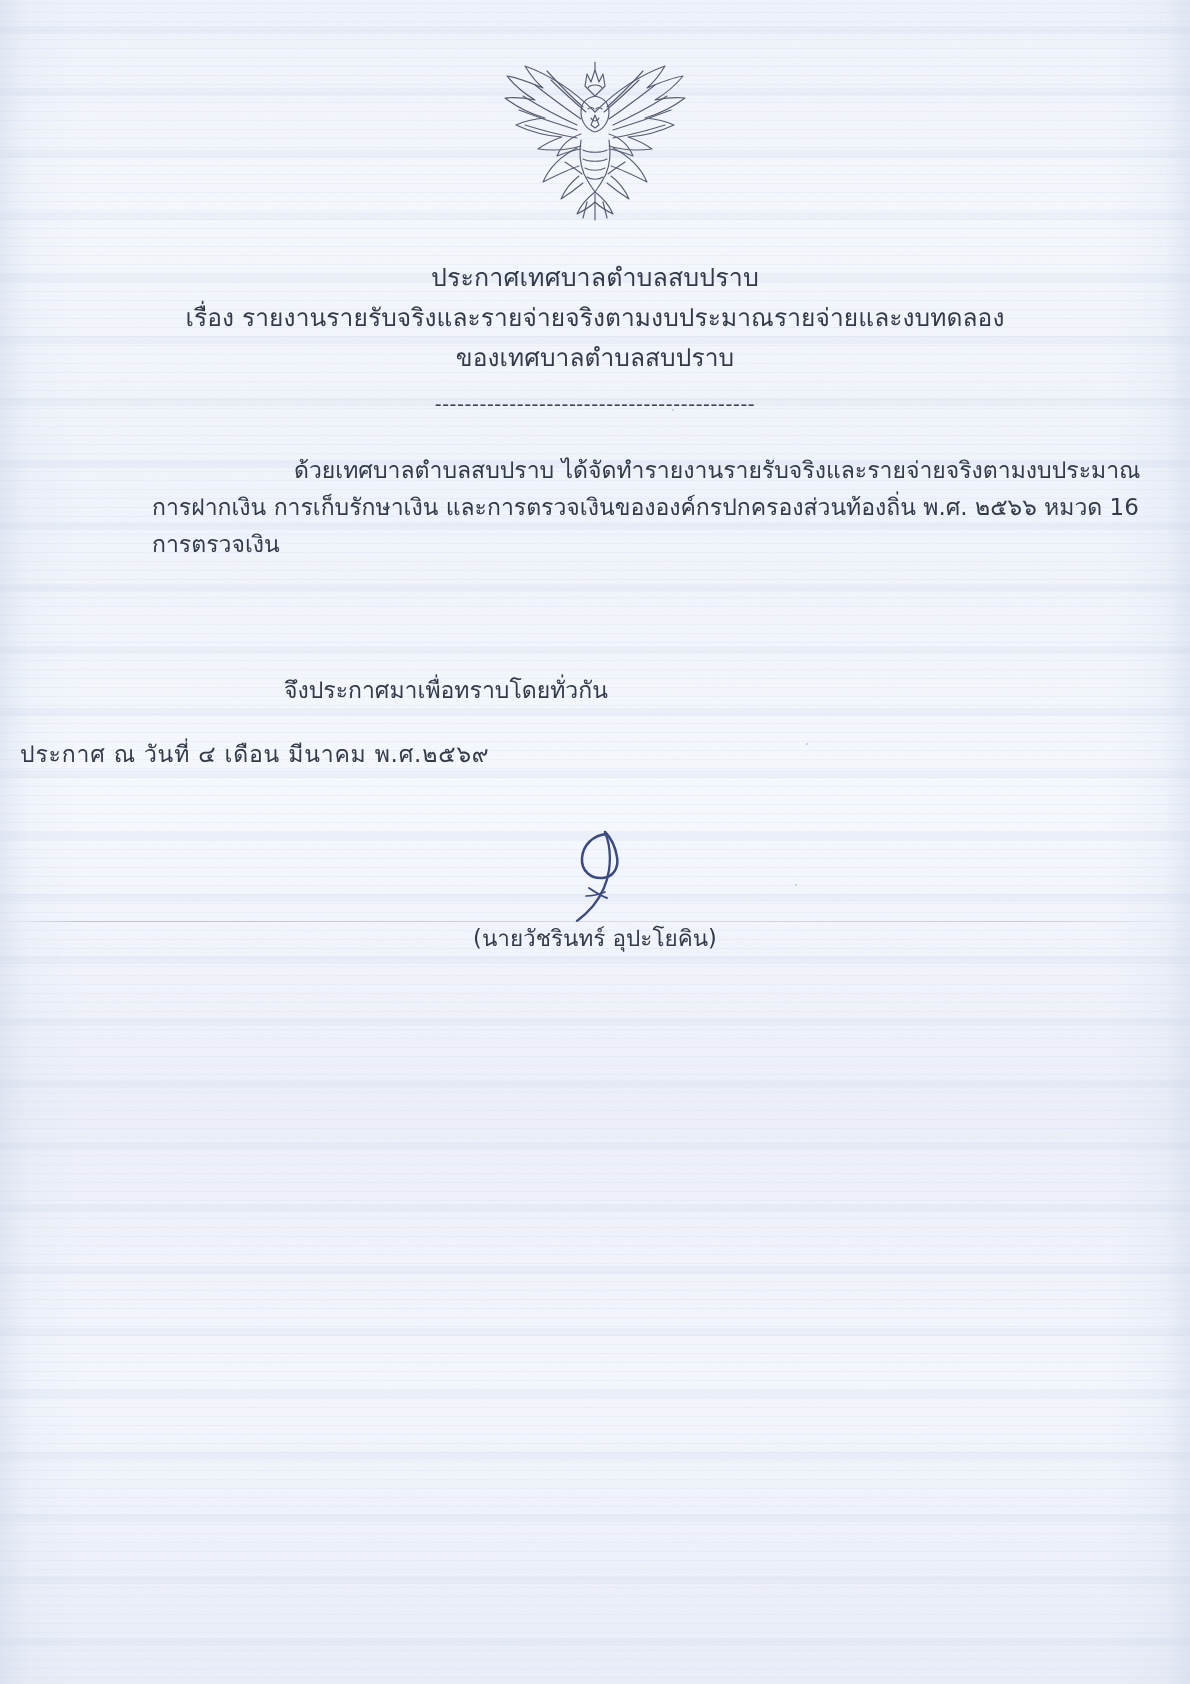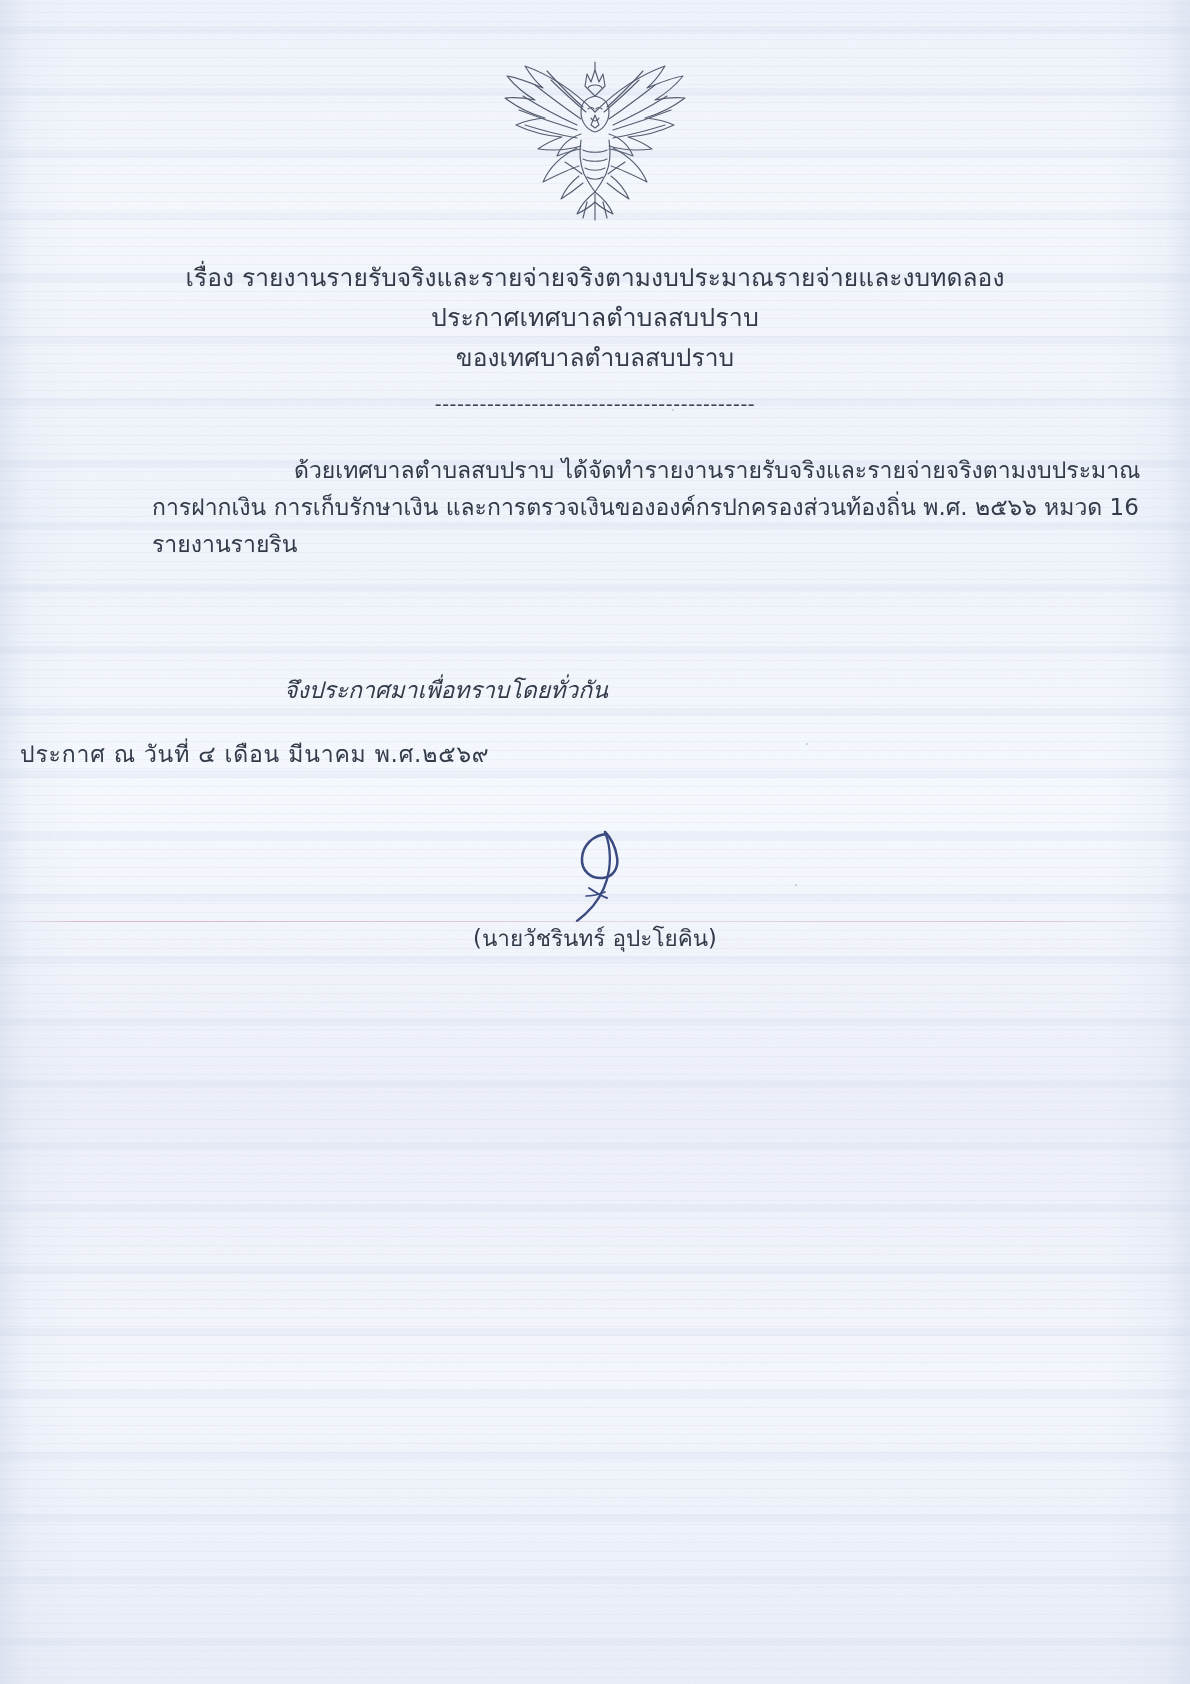--- a/index.html
+++ b/index.html
@@ -129,21 +129,20 @@
     line-height: 37px;
     color: #333a48;
     white-space: nowrap;
   }
   .body-line.indent { padding-left: 142px; }
 
   .closing {
     position: absolute;
     left: 142px;
     top: 672px;
-    font-style: italic;
   }
   .closing .c-line {
     display: block;
     font-size: 23px;
     line-height: 37px;
     color: #333a48;
     padding-left: 142px;
     white-space: nowrap;
   }
 
@@ -261,30 +260,30 @@
           <path d="M74 110 C 80 114, 86 118, 91 122"></path>
           <path d="M134 110 C 128 114, 122 118, 117 122"></path>
 
           <path d="M88 124 C 80 130, 74 138, 70 147 C 78 142, 86 136, 92 131"></path>
           <path d="M120 124 C 128 130, 134 138, 138 147 C 130 142, 122 136, 116 131"></path>
         </g>
       </svg>
     </div>
 
     <div class="heading">
+      <span class="h-line">ประกาศเทศบาลตำบลสบปราบ</span>
       <span class="h-line sub">เรื่อง  รายงานรายรับจริงและรายจ่ายจริงตามงบประมาณรายจ่ายและงบทดลอง</span>
-      <span class="h-line">ประกาศเทศบาลตำบลสบปราบ</span>
       <span class="h-line sub">ของเทศบาลตำบลสบปราบ</span>
       <span class="rule-dashes">-------------------------------------------</span>
     </div>
 
     <div class="body-block">
       <span class="body-line indent">ด้วยเทศบาลตำบลสบปราบ  ได้จัดทำรายงานรายรับจริงและรายจ่ายจริงตามงบประมาณ</span>
       <span class="body-line">การฝากเงิน การเก็บรักษาเงิน และการตรวจเงินขององค์กรปกครองส่วนท้องถิ่น พ.ศ. ๒๕๖๖ หมวด 16</span>
-      <span class="body-line">รายงานรายริน</span>
+      <span class="body-line">การตรวจเงิน</span>
     </div>
 
     <div class="closing">
       <span class="c-line">จึงประกาศมาเพื่อทราบโดยทั่วกัน</span>
     </div>
 
     <div class="date-line">
       <span>ประกาศ  ณ  วันที่  ๔  เดือน  มีนาคม  พ.ศ.๒๕๖๙</span>
     </div>
 

